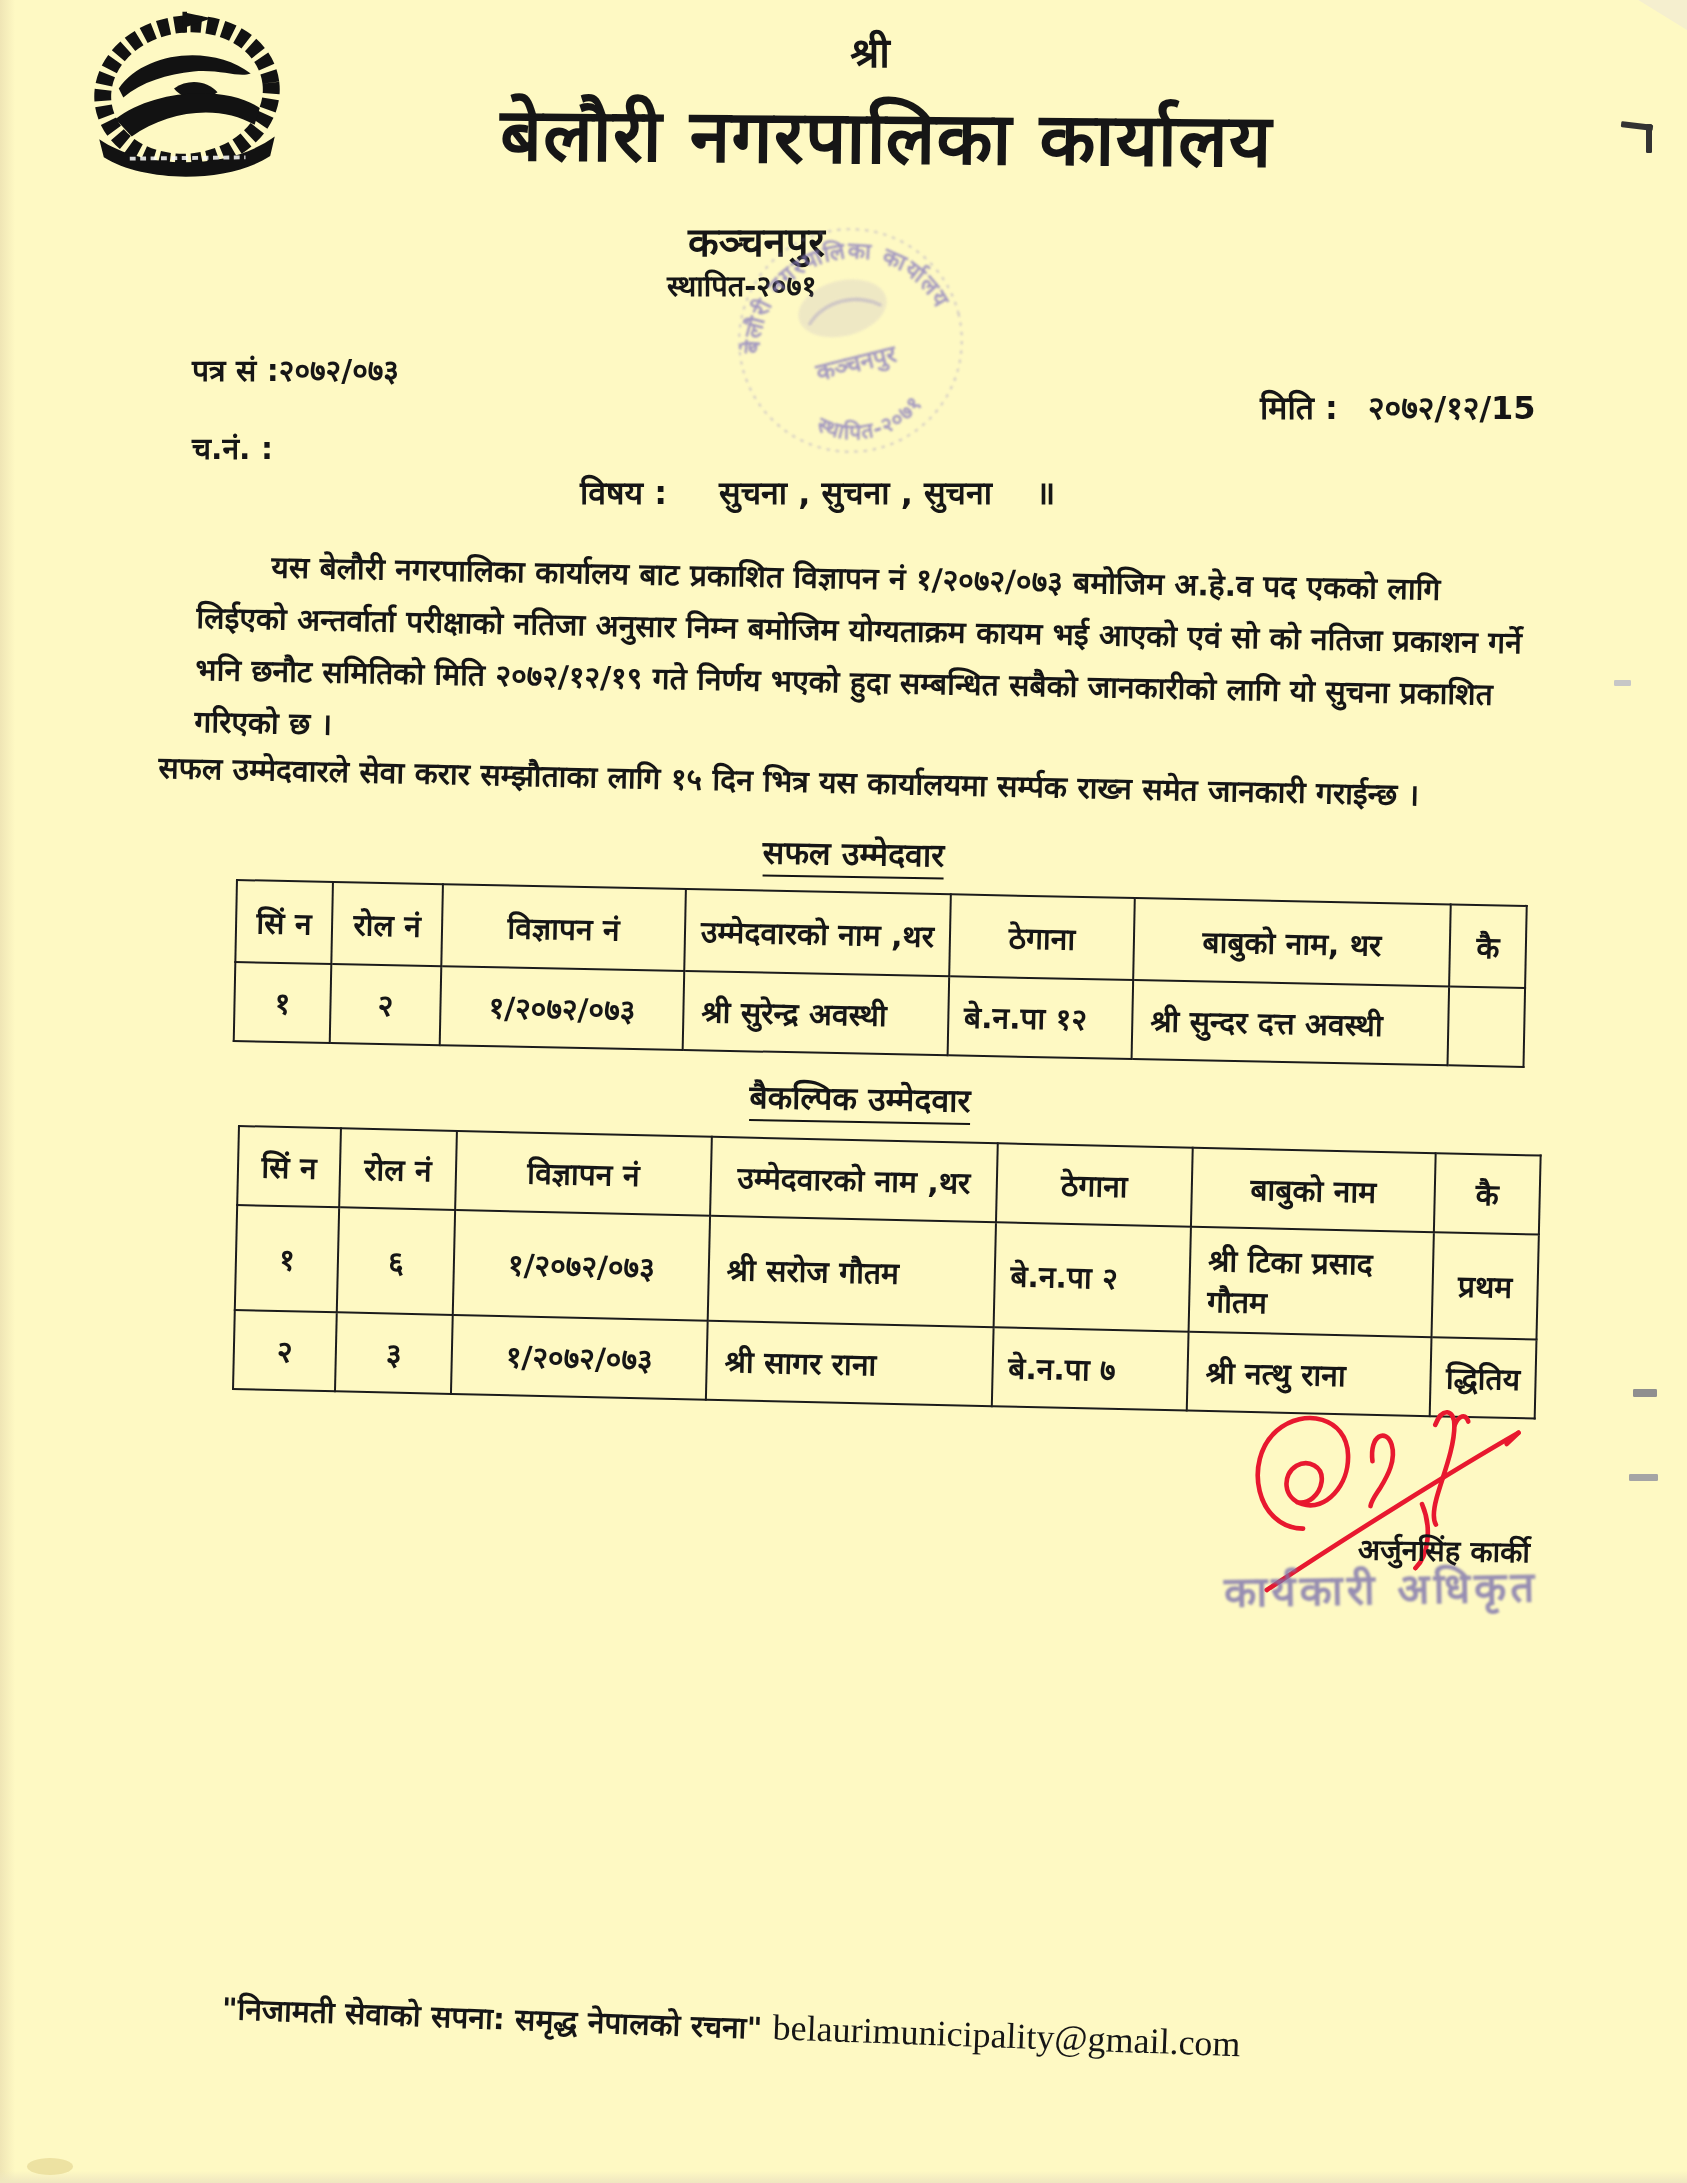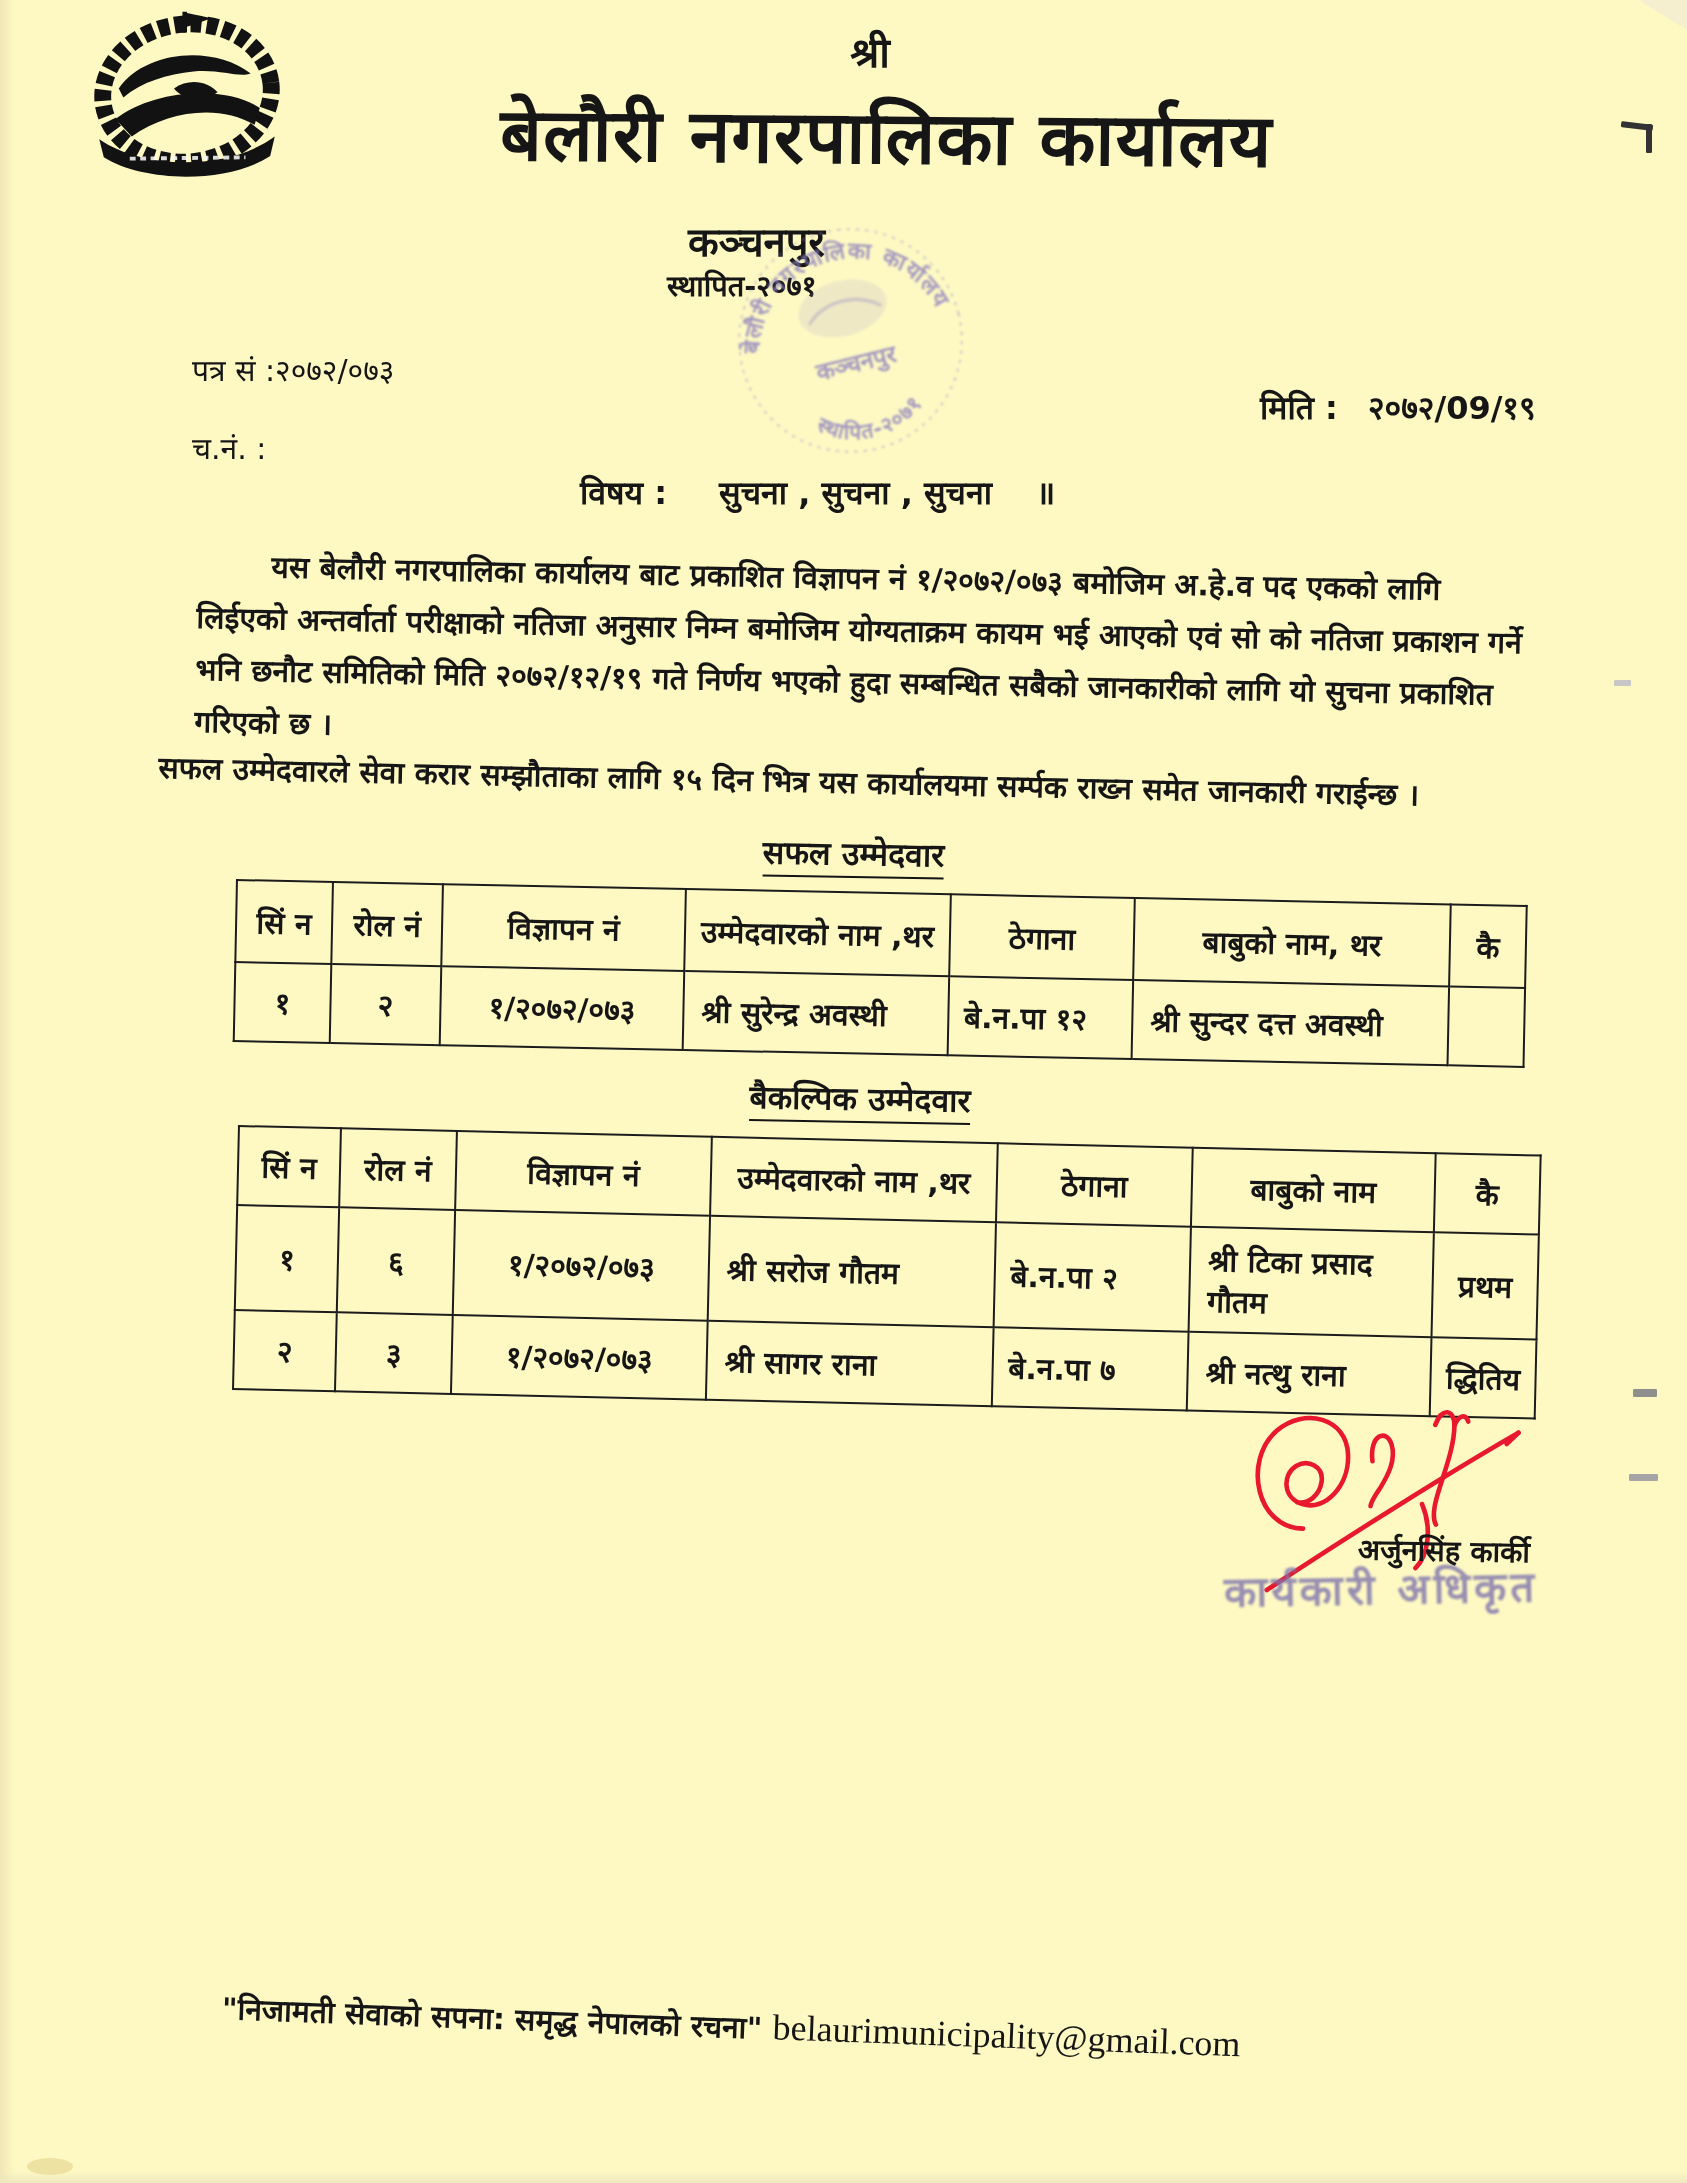--- a/index.html
+++ b/index.html
@@ -29,21 +29,21 @@
     font-size:41px;font-weight:700;transform:translateX(26.5px);}
   .org-title{position:absolute;left:0;top:85px;width:1687px;text-align:center;
     font-size:73px;font-weight:700;letter-spacing:1.3px;margin:0;
     transform:translateX(43px) rotate(0.5deg);}
   .district{position:absolute;left:688px;top:213px;font-size:40px;font-weight:700;}
   .established{position:absolute;left:667px;top:265px;font-size:29px;font-weight:600;}
 
   .seal{position:absolute;left:718px;top:208px;width:265px;height:265px;
     transform:rotate(-14deg);filter:blur(0.9px);opacity:.8;}
 
-  .refs{position:absolute;left:192px;top:349px;font-size:30px;font-weight:400;}
+  .refs{position:absolute;left:192px;top:349px;font-size:30px;font-weight:700;}
   .refs .row2{margin-top:37px;}
   .date-line{position:absolute;left:1260px;top:385px;font-size:32px;font-weight:600;}
   .date-line .val{margin-left:30px;}
 
   .subject-line{position:absolute;left:580px;top:470px;font-size:32px;font-weight:700;}
   .subject-line .val{margin-left:52px;}
   .subject-line .end{margin-left:44px;}
 
   .para1{position:absolute;left:198px;top:540px;width:1330px;font-size:30px;
     font-weight:600;line-height:52px;transform:rotate(1.1deg);transform-origin:0 0;}
@@ -137,21 +137,21 @@
   </div>
 
   <div class="refs">
     <div>
       <span>पत्र सं :</span><span>२०७२/०७३</span>
     </div>
     <div class="row2">च.नं. :</div>
   </div>
 
   <div class="date-line">
-    <span>मिति :</span><span class="val">२०७२/09/१९</span>
+    <span>मिति :</span><span class="val">२०७२/१२/15</span>
   </div>
 
   <div class="subject-line">
     <span>विषय :</span><span class="val">सुचना , सुचना , सुचना</span><span class="end">॥</span>
   </div>
 
   <div class="para1">
     <div class="line indent">यस बेलौरी नगरपालिका कार्यालय बाट प्रकाशित विज्ञापन नं १/२०७२/०७३ बमोजिम अ.हे.व पद एकको लागि</div>
     <div class="line">लिईएको अन्तर्वार्ता परीक्षाको नतिजा अनुसार निम्न बमोजिम योग्यताक्रम कायम भई आएको एवं सो को नतिजा प्रकाशन गर्ने</div>
     <div class="line">भनि छनौट समितिको मिति २०७२/१२/१९ गते निर्णय भएको हुदा सम्बन्धित सबैको जानकारीको लागि यो सुचना प्रकाशित</div>

